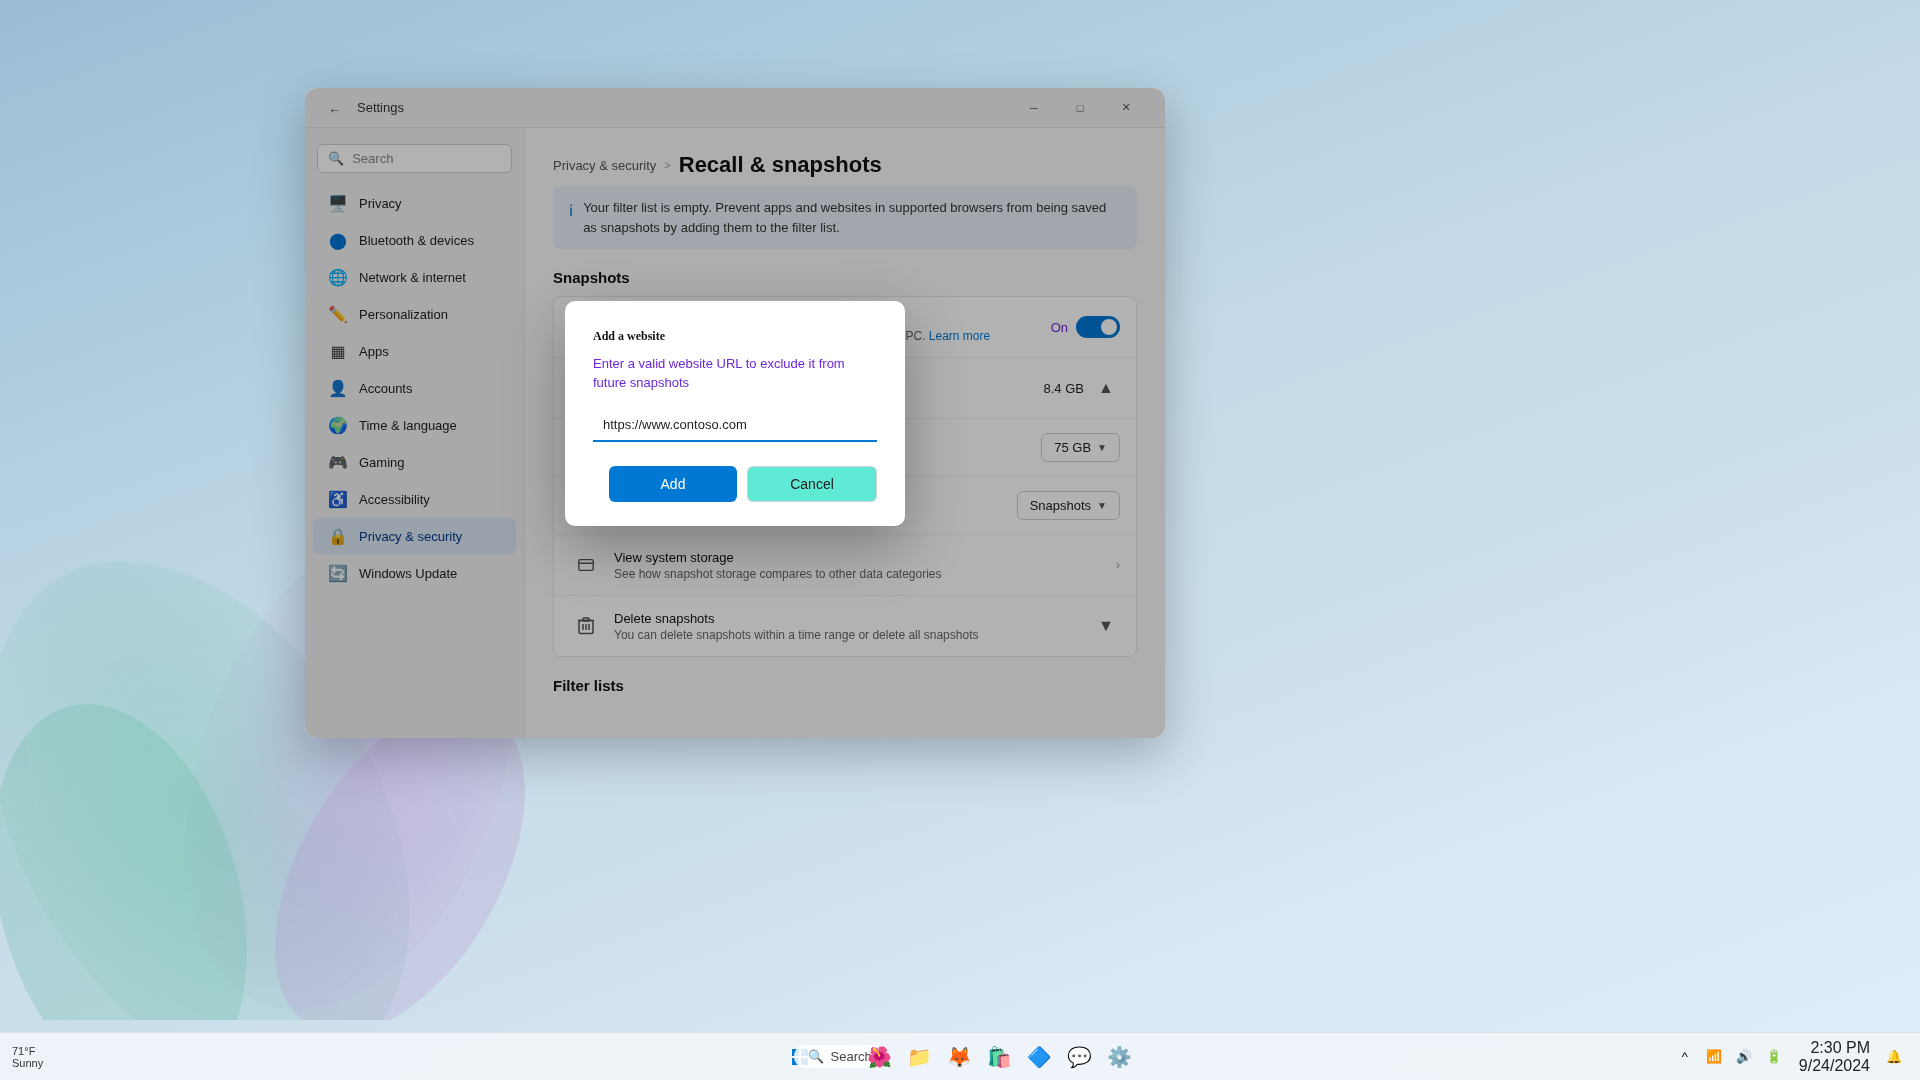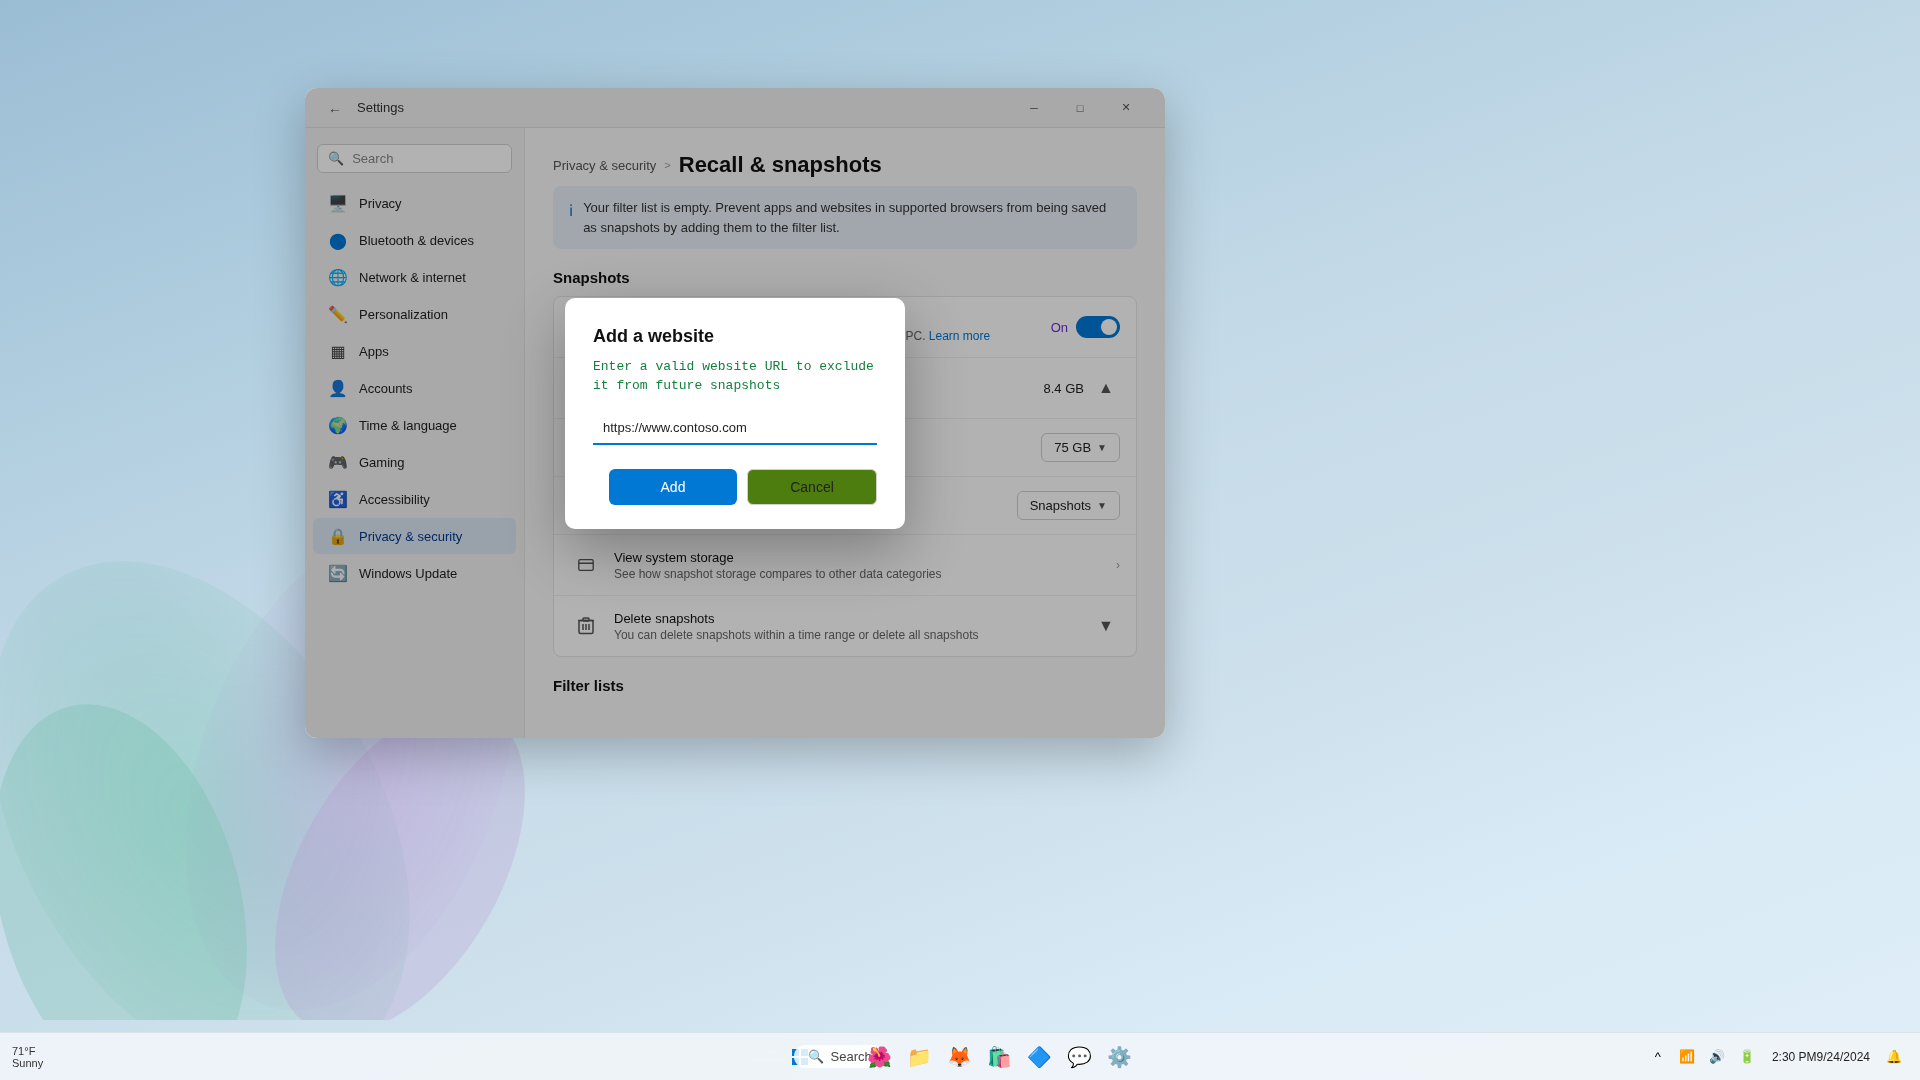--- a/index.html
+++ b/index.html
@@ -87,23 +87,23 @@
     }
     .weather-widget {
       display: flex;
       flex-direction: column;
       font-size: 11px;
       color: #333;
       margin-right: 8px;
     }
     .time-display {
       display: flex;
-      flex-direction: row;
+      flex-direction: column;
       align-items: flex-end;
-      font-size: 12px;
+      font-size: 16px;
       color: #222;
       cursor: pointer;
       padding: 0 4px;
     }
     .sys-tray {
       display: flex;
       align-items: center;
       gap: 2px;
     }
     .sys-tray-icon {
@@ -394,31 +394,31 @@
       z-index: 100;
     }
     .modal-dialog {
       background: white;
       border-radius: 10px;
       padding: 28px 28px 24px;
       width: 340px;
       box-shadow: 0 20px 60px rgba(0,0,0,0.3);
     }
     .modal-title {
-      font-size: 18px;
+      font-size: 12px;
       font-weight: 600;
       color: #111;
       margin-bottom: 10px;
+      font-family: Liberation Serif, serif;
     }
     .modal-description {
       font-size: 13px;
-      color: #15803d;
+      color: #6d28d9;
       margin-bottom: 16px;
       line-height: 1.5;
-      font-family: Liberation Mono, monospace;
     }
     .modal-input {
       width: 100%;
       padding: 8px 10px;
       border: none;
       border-bottom: 2px solid #0078d4;
       outline: none;
       font-size: 13px;
       color: #222;
       background: transparent;
@@ -436,21 +436,21 @@
       color: white;
       border: none;
       border-radius: 6px;
       font-size: 14px;
       cursor: pointer;
       font-weight: 500;
     }
     .btn-secondary {
       flex: 1;
       padding: 9px 0;
-      background: #4d7c0f;
+      background: #5eead4;
       color: #222;
       border: 1px solid #d0d0d0;
       border-radius: 6px;
       font-size: 14px;
       cursor: pointer;
     }
 
     
     .section-gap { margin-top: 20px; }
   </style>

